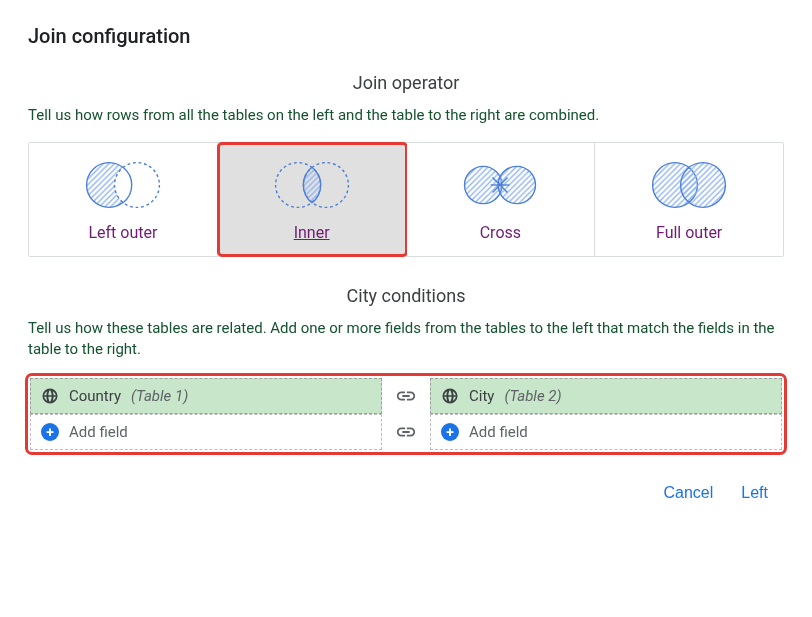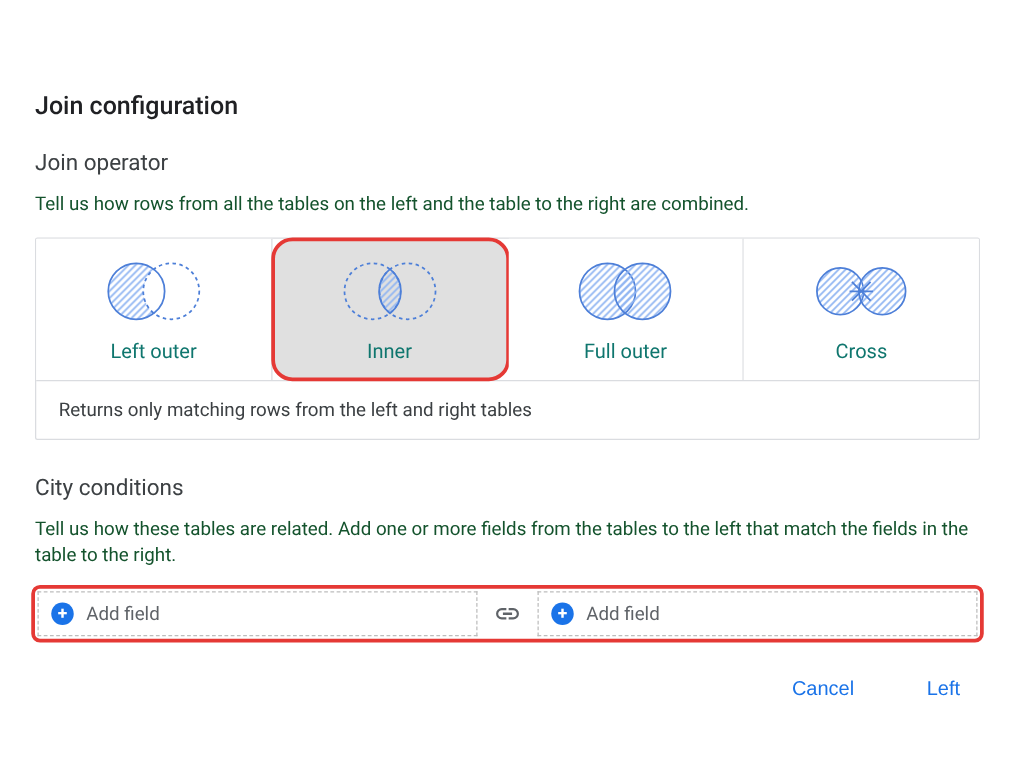--- a/index.html
+++ b/index.html
@@ -9,27 +9,27 @@
       color: #3c4043;
       width: 812px;
       height: 617px;
       padding: 24px 28px;
     }
     h1 {
       font-size: 20px;
       font-weight: 500;
       color: #202124;
       margin-bottom: 24px;
-      margin-top: 48px;
     }
     h2 {
       font-size: 18px;
       font-weight: 400;
       color: #3c4043;
       margin-bottom: 12px;
+      text-align: center;
     }
     .desc {
       font-size: 15px;
       color: #14532d;
       margin-bottom: 16px;
       line-height: 1.4;
     }
     .operators {
       border: 1px solid #dadce0;
       border-radius: 2px;
@@ -46,26 +46,27 @@
       align-items: center;
       padding: 14px 8px;
       cursor: pointer;
       background: #fff;
     }
     .operator:last-child { border-right: none; }
     .operator.selected {
       background: #e0e0e0;
       outline: 3px solid #e53935;
       outline-offset: -2px;
-      border-radius: 16px;
+      border-radius: 4px;
+      text-decoration: underline;
     }
     .operator svg { width: 94px; height: 56px; margin-bottom: 10px; }
     .operator-label {
       font-size: 16px;
-      color: #0f766e;
+      color: #701a75;
     }
     .operator-desc {
       border-top: 1px solid #dadce0;
       padding: 14px 18px;
       font-size: 15px;
       color: #3c4043;
     }
     .conditions-block {
       outline: 3px solid #e53935;
       border-radius: 4px;
@@ -107,21 +108,21 @@
     .globe-icon, .plus-icon, .link-icon { display: inline-flex; }
     .plus-circle {
       width: 18px; height: 18px; border-radius: 50%;
       background: #1a73e8; color: #fff;
       display: flex; align-items: center; justify-content: center;
       font-size: 14px; font-weight: bold;
     }
     .actions {
       display: flex;
       justify-content: flex-end;
-      gap: 50px;
+      gap: 20px;
       padding-right: 12px;
     }
     .btn {
       background: none;
       border: none;
       color: #1a73e8;
       font-size: 16px;
       font-weight: 500;
       cursor: pointer;
       padding: 8px 4px;
@@ -153,43 +154,67 @@
     <div class="operator selected">
       <svg viewBox="0 0 100 60">
         <circle cx="35" cy="30" r="24" fill="none" stroke="#4d7fd8" stroke-width="1.5" stroke-dasharray="3 3"></circle>
         <circle cx="65" cy="30" r="24" fill="none" stroke="#4d7fd8" stroke-width="1.5" stroke-dasharray="3 3"></circle>
         <path d="M50,11 A24 24 0 0 1 50,49 A24 24 0 0 1 50,11" fill="url(#h1)" stroke="#4d7fd8" stroke-width="1.5"></path>
       </svg>
       <span class="operator-label">Inner</span>
     </div>
     <div class="operator">
       <svg viewBox="0 0 100 60">
-        <circle cx="35" cy="30" r="24" fill="url(#h1)" stroke="#4d7fd8" stroke-width="1.5"></circle>
-        <circle cx="65" cy="30" r="24" fill="url(#h1)" stroke="#4d7fd8" stroke-width="1.5"></circle>
-      </svg>
-      <span class="operator-label">Full outer</span>
-    </div>
-    <div class="operator">
-      <svg viewBox="0 0 100 60">
         <circle cx="32" cy="30" r="20" fill="url(#h1)" stroke="#4d7fd8" stroke-width="1.5"></circle>
         <circle cx="68" cy="30" r="20" fill="url(#h1)" stroke="#4d7fd8" stroke-width="1.5"></circle>
         <line x1="42" y1="22" x2="58" y2="38" stroke="#4d7fd8" stroke-width="1.5"></line>
         <line x1="42" y1="38" x2="58" y2="22" stroke="#4d7fd8" stroke-width="1.5"></line>
         <line x1="40" y1="30" x2="60" y2="30" stroke="#4d7fd8" stroke-width="1.5"></line>
       </svg>
       <span class="operator-label">Cross</span>
     </div>
+    <div class="operator">
+      <svg viewBox="0 0 100 60">
+        <circle cx="35" cy="30" r="24" fill="url(#h1)" stroke="#4d7fd8" stroke-width="1.5"></circle>
+        <circle cx="65" cy="30" r="24" fill="url(#h1)" stroke="#4d7fd8" stroke-width="1.5"></circle>
+      </svg>
+      <span class="operator-label">Full outer</span>
+    </div>
   </div>
-  <div class="operator-desc">Returns only matching rows from the left and right tables</div>
 </div>
 
 <h2>City conditions</h2>
 <p class="desc">Tell us how these tables are related. Add one or more fields from the tables to the left that match the fields in the table to the right.</p>
 
 <div class="conditions-block">
+  <div class="cond-row">
+    <div class="cond-cell cond-filled">
+      <span class="globe-icon">
+        <svg width="18" height="18" viewBox="0 0 24 24" fill="#3c4043">
+            <path d="M12 2a10 10 0 100 20 10 10 0 000-20zm7.9 9h-3a16 16 0 00-1.3-5.5A8 8 0 0119.9 11zM12 4c.9 1.2 2 3.4 2.3 7H9.7C10 7.4 11.1 5.2 12 4zM4.1 13h3a16 16 0 001.3 5.5A8 8 0 014.1 13zm3-2h-3a8 8 0 014.3-5.5A16 16 0 007.1 11zM12 20c-.9-1.2-2-3.4-2.3-7h4.6c-.3 3.6-1.4 5.8-2.3 7zm3.6-1.5a16 16 0 001.3-5.5h3a8 8 0 01-4.3 5.5z"></path>
+          </svg>
+      </span>
+      <span>Country</span>
+      <span class="table-name">(Table 1)</span>
+    </div>
+    <div class="link-cell">
+      <svg width="22" height="22" viewBox="0 0 24 24" fill="#5f6368">
+          <path d="M3.9 12c0-1.7 1.4-3.1 3.1-3.1h4V7H7a5 5 0 000 10h4v-1.9H7c-1.7 0-3.1-1.4-3.1-3.1zM8 13h8v-2H8v2zm9-6h-4v1.9h4c1.7 0 3.1 1.4 3.1 3.1s-1.4 3.1-3.1 3.1h-4V17h4a5 5 0 000-10z"></path>
+        </svg>
+    </div>
+    <div class="cond-cell cond-filled">
+      <span class="globe-icon">
+        <svg width="18" height="18" viewBox="0 0 24 24" fill="#3c4043">
+            <path d="M12 2a10 10 0 100 20 10 10 0 000-20zm7.9 9h-3a16 16 0 00-1.3-5.5A8 8 0 0119.9 11zM12 4c.9 1.2 2 3.4 2.3 7H9.7C10 7.4 11.1 5.2 12 4zM4.1 13h3a16 16 0 001.3 5.5A8 8 0 014.1 13zm3-2h-3a8 8 0 014.3-5.5A16 16 0 007.1 11zM12 20c-.9-1.2-2-3.4-2.3-7h4.6c-.3 3.6-1.4 5.8-2.3 7zm3.6-1.5a16 16 0 001.3-5.5h3a8 8 0 01-4.3 5.5z"></path>
+          </svg>
+      </span>
+      <span>City</span>
+      <span class="table-name">(Table 2)</span>
+    </div>
+  </div>
   <div class="cond-row">
     <div class="cond-cell cond-add">
       <span class="plus-icon">
           <span class="plus-circle">+</span>
         </span>
       <span style="color:#5f6368">Add field</span>
     </div>
     <div class="link-cell">
       <svg width="22" height="22" viewBox="0 0 24 24" fill="#5f6368">
           <path d="M3.9 12c0-1.7 1.4-3.1 3.1-3.1h4V7H7a5 5 0 000 10h4v-1.9H7c-1.7 0-3.1-1.4-3.1-3.1zM8 13h8v-2H8v2zm9-6h-4v1.9h4c1.7 0 3.1 1.4 3.1 3.1s-1.4 3.1-3.1 3.1h-4V17h4a5 5 0 000-10z"></path>

